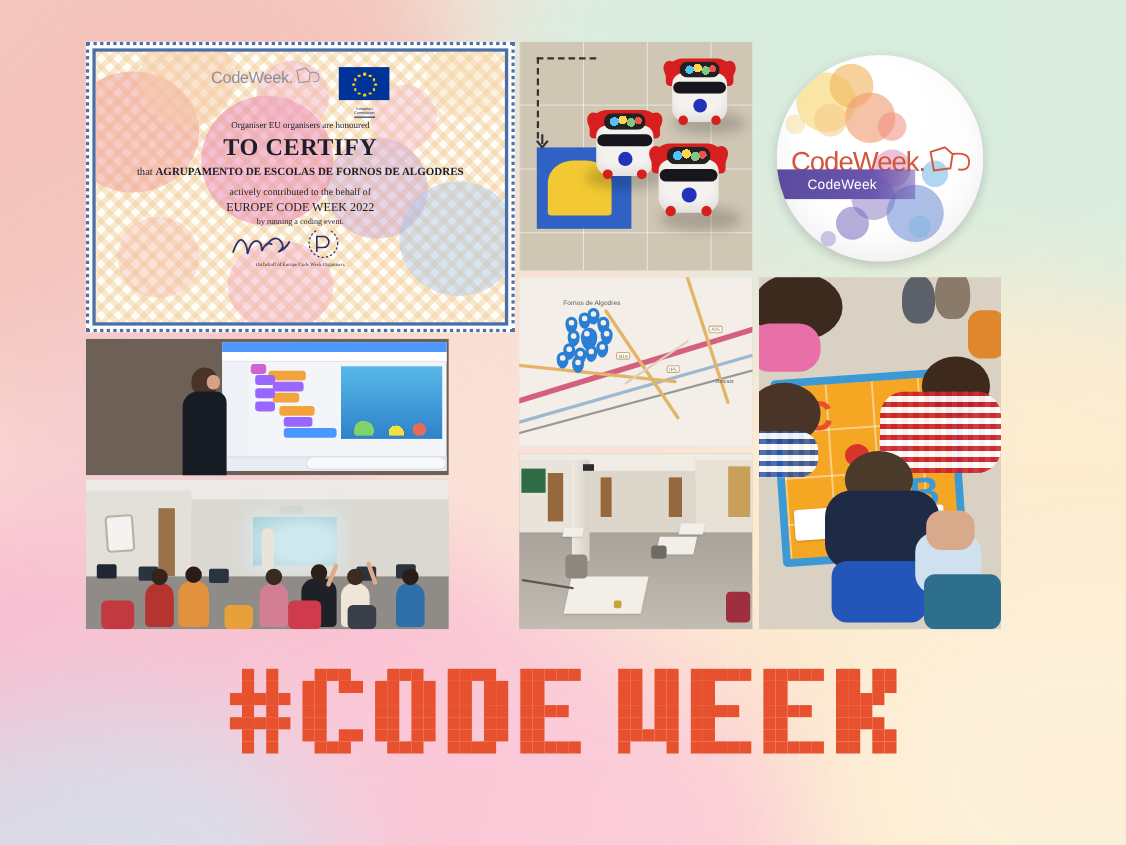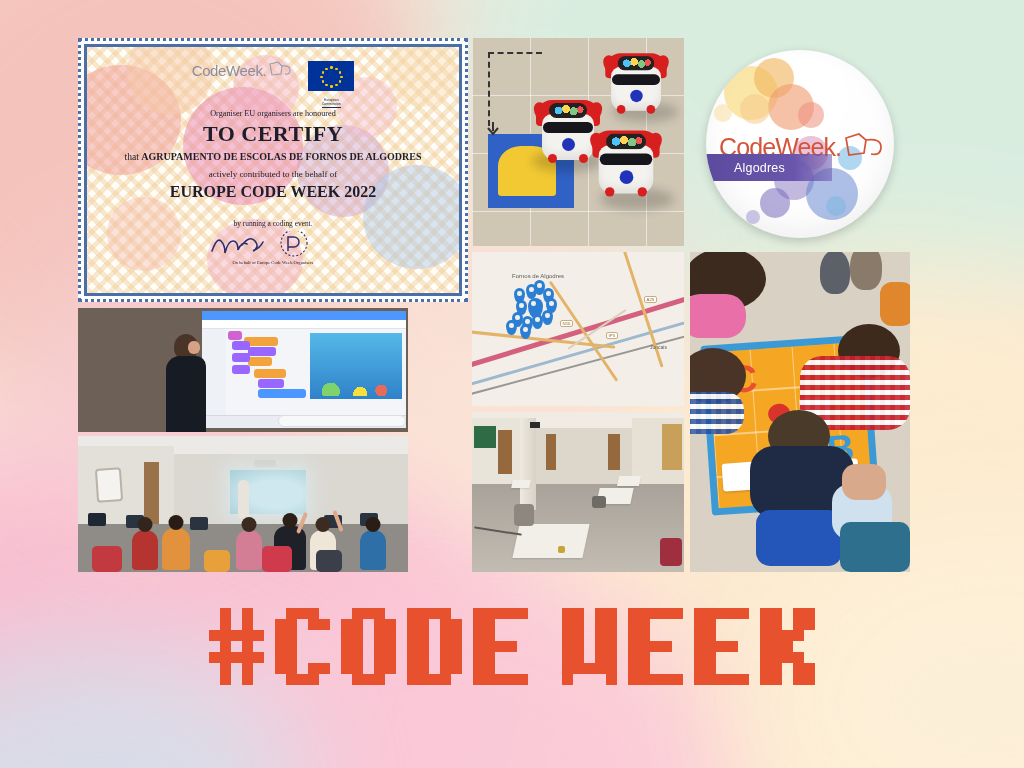--- a/index.html
+++ b/index.html
@@ -57,22 +57,22 @@
     background: #ffcc00; border-radius: 50%; }
   .eu-cap { font-size: 3.4px; color: #12306e; line-height: 1.25; margin-top: 1.5px;
     border-bottom: 1px solid #12306e; padding-bottom: 1px; display: inline-block; }
   .l-honour { font-size: 8.2px; font-family: "Liberation Serif", serif; margin: 6px 0 3px; }
   .l-certify { font-size: 22px; font-weight: bold; font-family: "Liberation Serif", serif;
     letter-spacing: .5px; margin: 1px 0 4px; }
   .l-that { font-size: 9.6px; font-family: "Liberation Serif", serif; line-height: 1.25;
     margin-bottom: 5px; }
   .l-that b { font-size: 10px; }
   .l-contrib { font-size: 9px; font-family: "Liberation Serif", serif; margin: 4px 0 4px; }
-  .l-event { font-size: 16px; font-weight: bold; font-family: "Liberation Serif", serif;
-    margin-bottom: 18px; }
+  .l-event { font-size: 11px; font-weight: normal; font-family: "Liberation Serif", serif;
+    margin-bottom: 2px; }
   .l-by { font-size: 7.4px; font-family: "Liberation Serif", serif; }
   .sig-area { position: relative; height: 38px; margin-top: 1px; }
   .sig-ink { position: absolute; left: 50%; top: 2px; transform: translateX(-50%); }
   .l-behalf { position: absolute; left: 0; right: 0; bottom: 2px;
     font-size: 4.6px; font-family: "Liberation Serif", serif; }
 
   
   #robots { left: 394px; top: 0; width: 212px; height: 208px; }
   #badge  { left: 612px; top: 0; width: 220px; height: 220px; background: transparent; overflow: visible; }
   #scratch{ left: 0; top: 270px; width: 330px; height: 124px; }
@@ -395,21 +395,21 @@
       <div class="bbl" style="left:40px;top:160px;width:14px;height:14px;background:#9b8fd0;opacity:.5"></div>
 
       <div class="badge-word">
         <span class="txt">CodeWeek.</span>
         <svg width="44" height="30" viewBox="0 0 44 30">
           <path d="M3 6 L16 2 L23 8 L21 21 L6 23 Z" fill="none" stroke="#d4553a" stroke-width="1.7"></path>
           <path d="M23 8 Q38 6 38 15 Q38 24 28 22" fill="none" stroke="#d4553a" stroke-width="1.7"></path>
         </svg>
       </div>
       <div class="badge-banner">
-        <span>Algodres</span>
+        <span>CodeWeek</span>
       </div>
     </div>
   </div>
 
   <div class="cell" id="scratch">
     <div class="proj-wall"></div>
     <div class="proj-screen">
       <div class="ps-top"></div>
         <div class="ps-top2"></div>
         <div class="ps-left"></div>

